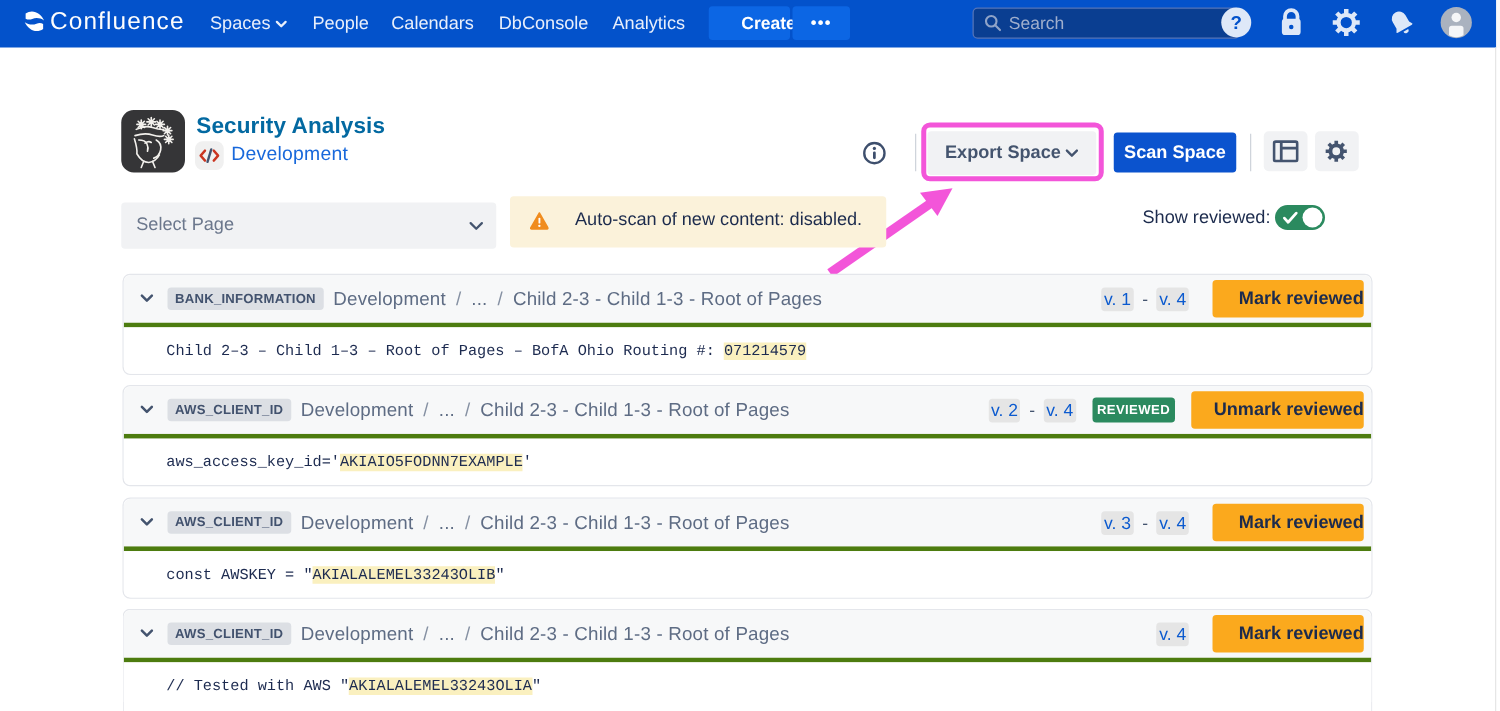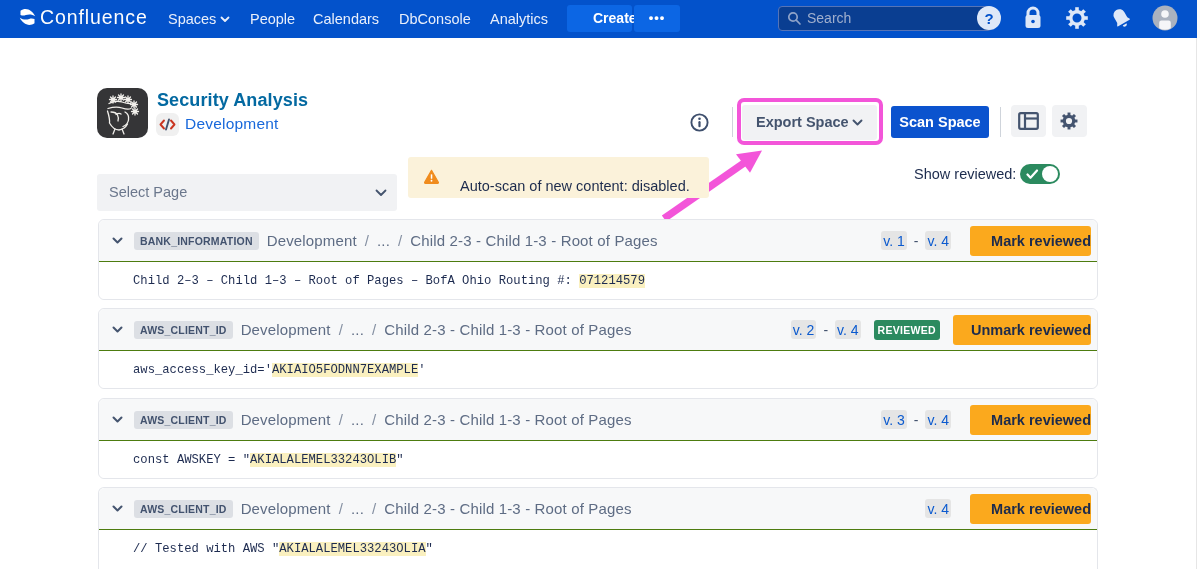--- a/index.html
+++ b/index.html
@@ -24,30 +24,30 @@
   #devbadge { position:absolute; left:156px; top:113px; width:23px; height:23px; border-radius:6px; background:#f0f0f0; }
   #devlink { position:absolute; left:185px; top:115px; color:#1868db; font-size:15.5px; letter-spacing:0.2px; }
 
   .vsep { position:absolute; width:1px; height:30px; top:107px; background:#cfd4db; }
   #pinkbox { position:absolute; left:737px; top:98px; width:146px; height:47px; border:4.5px solid #f355d9; border-radius:7px; }
   #exportbtn { position:absolute; left:742px; top:104.5px; width:135px; height:35px; background:#f1f2f4; border-radius:3px; color:#44546e; font-size:14.5px; font-weight:600; line-height:35px; padding-left:14px; }
   #scanbtn { position:absolute; left:891px; top:105.5px; width:98px; height:32px; background:#0b53ce; border-radius:3px; color:#fff; font-size:14.5px; font-weight:600; text-align:center; line-height:32px; }
   .iconbtn { position:absolute; top:105px; width:35px; height:32px; background:#f1f2f4; border-radius:4px; }
 
   
-  #selectpage { position:absolute; left:97px; top:162px; width:300px; height:37px; background:#f1f2f4; border-radius:3px; color:#6b778c; font-size:14.5px; line-height:37px; padding-left:12px;margin-top:12px; }
+  #selectpage { position:absolute; left:97px; top:162px; width:300px; height:37px; background:#f1f2f4; border-radius:3px; color:#6b778c; font-size:14.5px; line-height:37px; padding-left:12px; }
   #warnbox { position:absolute; left:408px; top:157px; width:301px; height:41px; background:#fbf2da; border-radius:3px; }
-  #warnbox span { position:absolute; left:52px; top:11px; color:#1c2b4d; font-size:14.5px;margin-top:10px; }
+  #warnbox span { position:absolute; left:52px; top:11px; color:#1c2b4d; font-size:14.5px; }
   #showrev { position:absolute; left:914px; top:166px; color:#1c2b4d; font-size:14.5px; }
   #toggle { position:absolute; left:1020px; top:164px; width:40px; height:20px; border-radius:10px; background:#2b8a5f; }
   #toggle .knob { position:absolute; right:2px; top:2px; width:16px; height:16px; border-radius:50%; background:#fff; }
 
   
   .card { position:absolute; left:98px; width:1000px; border:1px solid #e4e6eb; border-radius:6px; background:#fff; }
-  .chead { height:42px; background:#f7f8f9; border-bottom:1px solid #4d7c0f; border-radius:6px 6px 0 0; display:flex; align-items:center; }
+  .chead { height:42px; background:#f7f8f9; border-bottom:4px solid #4d7c0f; border-radius:6px 6px 0 0; display:flex; align-items:center; }
   .cbody { height:37px; display:flex; align-items:center; border-radius:0 0 6px 6px; background:#fff; }
   .chev { margin-left:13px; flex:0 0 auto; }
   .tagbadge { margin-left:11px; background:#dcdfe4; color:#42526e; font-size:10.5px; font-weight:700; letter-spacing:0.2px; padding:3px 6px; border-radius:3px; flex:0 0 auto; }
   .crumb { margin-left:8px; color:#5e6c84; font-size:15px; letter-spacing:0.15px; white-space:nowrap; }
   .crumb .sl { color:#8590a2; margin:0 8px; }
   .rhs { margin-left:auto; margin-right:6px; display:flex; align-items:center; }
   .vchip { background:#e5e5e5; color:#0b5acf; font-size:14px; padding:1.5px 2px; border-radius:3px; }
   .vdash { color:#44546f; font-size:14px; margin:0 7px; }
   .revbadge { background:#2b8a5f; color:#fff; font-size:10.5px; font-weight:700; letter-spacing:0.3px; padding:4px 4px; border-radius:3px; margin-left:13px; }
   .markbtn { background:#fba91d; color:#1c2b4d; font-size:14.5px; font-weight:600; border-radius:3px; height:30px; line-height:30px; text-align:right; margin-left:19px; }

